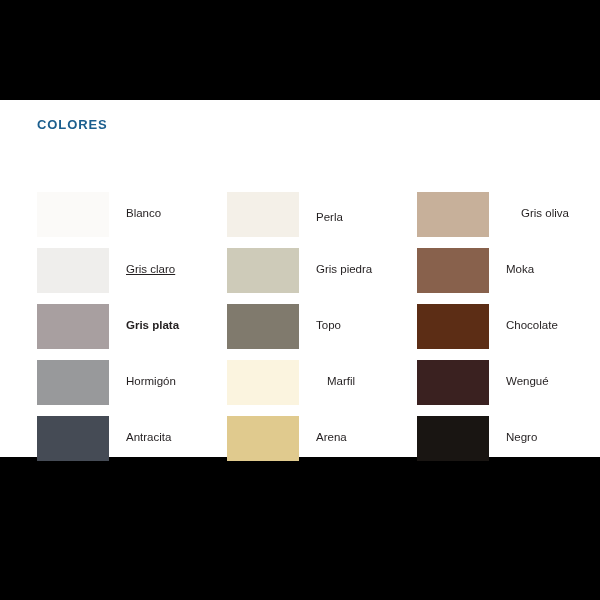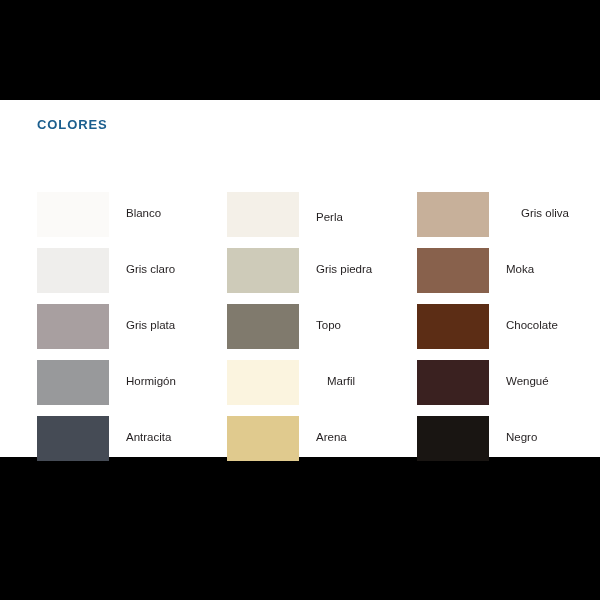--- a/index.html
+++ b/index.html
@@ -102,33 +102,33 @@
         <div class="swatch-item">
           <span class="swatch-chip" style="background: rgb(244, 240, 232);"></span>
           <span class="swatch-label" style="color: rgb(35, 31, 32); margin-top: 8px;">Perla</span>
         </div>
         <div class="swatch-item">
           <span class="swatch-chip" style="background: rgb(199, 176, 154);"></span>
           <span class="swatch-label" style="color: rgb(35, 31, 32); margin-left: 32px;">Gris oliva</span>
         </div>
         <div class="swatch-item">
           <span class="swatch-chip" style="background: rgb(239, 238, 236);"></span>
-          <span class="swatch-label" style="color: rgb(35, 31, 32);">Gris claro</span>
+          <span class="swatch-label" style="color: rgb(35, 31, 32); text-decoration: underline;">Gris claro</span>
         </div>
         <div class="swatch-item">
           <span class="swatch-chip" style="background: rgb(206, 203, 185);"></span>
           <span class="swatch-label" style="color: rgb(35, 31, 32);">Gris piedra</span>
         </div>
         <div class="swatch-item">
           <span class="swatch-chip" style="background: rgb(136, 97, 76);"></span>
           <span class="swatch-label" style="color: rgb(35, 31, 32);">Moka</span>
         </div>
         <div class="swatch-item">
           <span class="swatch-chip" style="background: rgb(168, 159, 160);"></span>
-          <span class="swatch-label" style="color: rgb(35, 31, 32);">Gris plata</span>
+          <span class="swatch-label" style="color: rgb(35, 31, 32); font-weight: bold;">Gris plata</span>
         </div>
         <div class="swatch-item">
           <span class="swatch-chip" style="background: rgb(128, 122, 109);"></span>
           <span class="swatch-label" style="color: rgb(35, 31, 32);">Topo</span>
         </div>
         <div class="swatch-item">
           <span class="swatch-chip" style="background: rgb(92, 45, 21);"></span>
           <span class="swatch-label" style="color: rgb(35, 31, 32);">Chocolate</span>
         </div>
         <div class="swatch-item">

